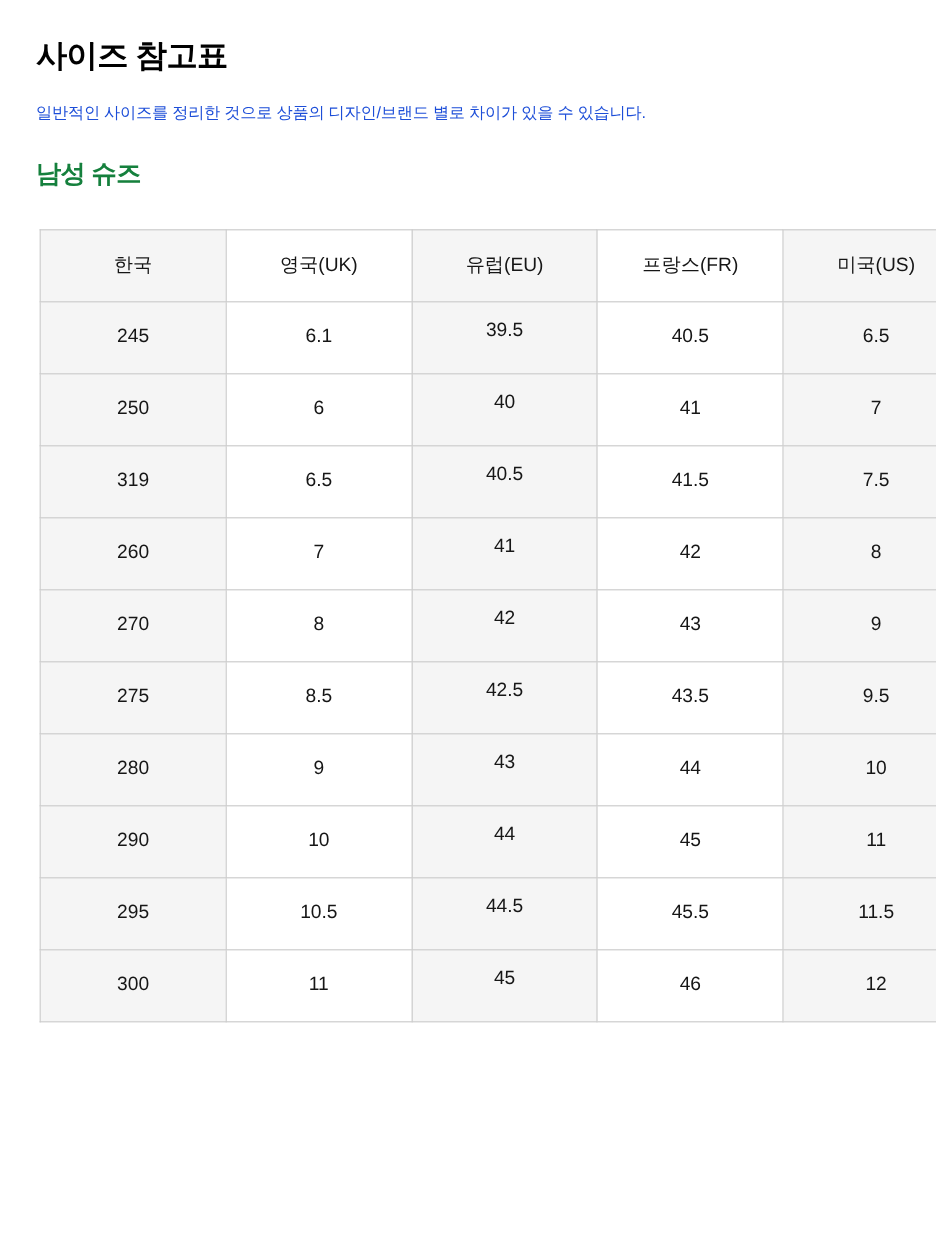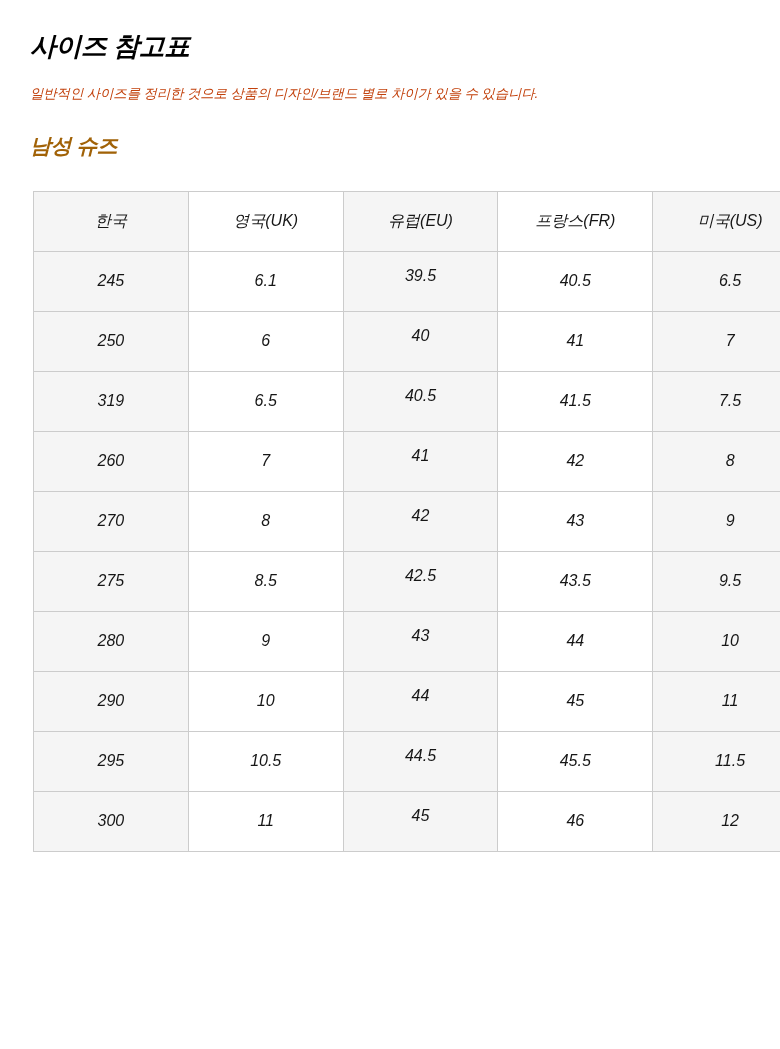--- a/index.html
+++ b/index.html
@@ -3,45 +3,45 @@
 <meta charset="utf-8">
 <style>
   * { box-sizing: border-box; }
   html, body { margin: 0; padding: 0; background: #ffffff; }
   body {
     width: 780px;
     min-height: 1049px;
     font-family: "Liberation Sans", "DejaVu Sans", sans-serif;
     color: #161616;
   }
-  .page { padding: 31px 48px 40px 30px; font-style: italic; }
+  .page { padding: 31px 48px 40px 30px; }
 
   .page-title {
     margin: 0;
     font-size: 26px;
     line-height: 30px;
     font-weight: 700;
     color: #000000;
     letter-spacing: -0.5px;
   }
 
   .page-desc {
     margin: 23px 0 0 0;
     font-size: 13.5px;
     line-height: 19.5px;
-    color: #c2410c;
+    color: #1d4ed8;
     letter-spacing: -0.2px;
   }
 
   .section-title {
     margin: 29px 0 0 0;
     font-size: 21px;
     line-height: 25px;
     font-weight: 700;
-    color: #a16207;
+    color: #15803d;
     letter-spacing: -0.5px;
   }
 
   table.size-table {
     border-collapse: collapse;
     table-layout: fixed;
     width: 775px;
     margin: 33px 0 0 3px;
   }
   .size-table th,

